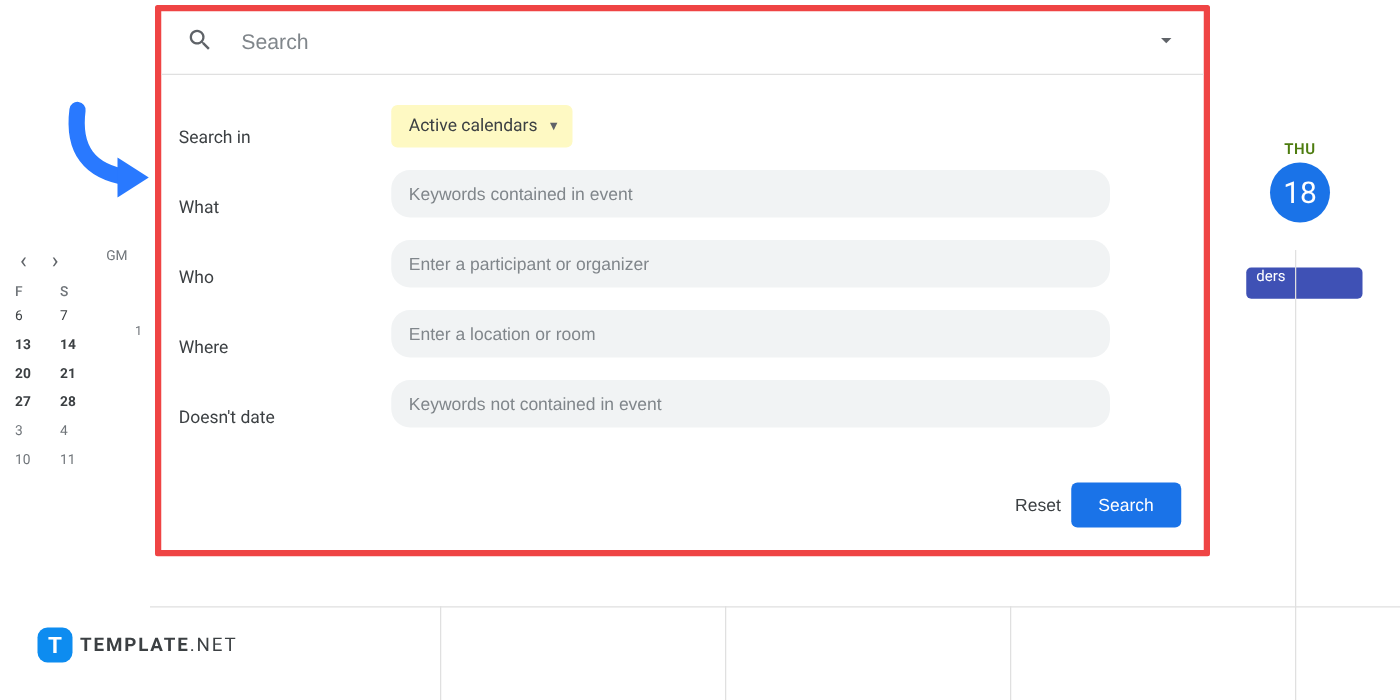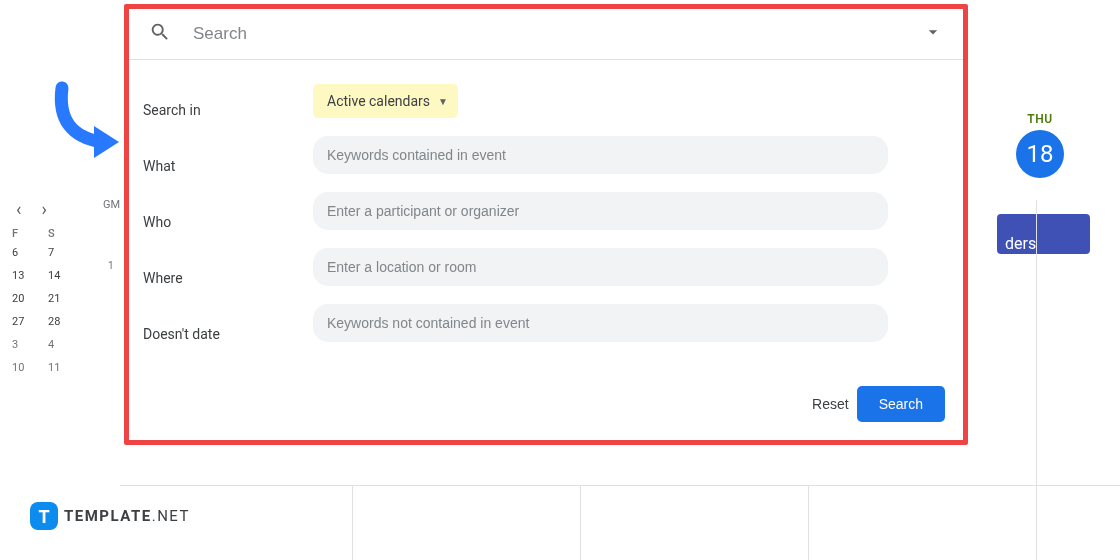--- a/index.html
+++ b/index.html
@@ -7,32 +7,32 @@
   
   
   .bg-sidebar { position: absolute; left: 0; top: 190px; width: 100px; }
   .mini-cal { padding: 8px 12px; }
   .mini-nav { display: flex; gap: 20px; margin-bottom: 8px; margin-left: 4px; }
   .mini-nav span { color: #5f6368; font-size: 18px; cursor: pointer; }
   .mini-header { display: flex; margin-bottom: 6px; }
   .mini-header span { width: 36px; text-align: left; color: #70757a; font-size: 11px; font-weight: 500; }
   .mini-row { display: flex; margin-bottom: 10px; }
   .mini-row span { width: 36px; text-align: left; color: #3c4043; font-size: 11px; }
-  .mini-row span.bold { font-weight: 400; }
+  .mini-row span.bold { font-weight: 700; }
   .mini-row span.muted { color: #70757a; }
   
-  .bg-gmt { position: absolute; left: 103px; top: 198px; font-size: 11px; color: #70757a; }
+  .bg-gmt { position: absolute; left: 85px; top: 198px; font-size: 11px; color: #70757a; }
   .bg-cell-border { position: absolute; top: 260px; height: 300px; width: 1px; background: #e0e0e0; }
   .bg-row-border { position: absolute; left: 120px; width: 1000px; height: 1px; background: #e0e0e0; }
   
   .bg-thu { position: absolute; right: 56px; top: 112px; text-align: center; }
   .bg-thu-label { color: #4d7c0f; font-size: 12px; font-weight: 600; letter-spacing: 0.5px; }
   .bg-thu-date { width: 48px; height: 48px; background: #1a73e8; color: #fff; border-radius: 50%; display: flex; align-items: center; justify-content: center; font-size: 24px; margin: 4px auto 0; }
   
-  .bg-event { position: absolute; right: 30px; top: 214px; width: 93px; height: 40px; background: #3f51b5; color: #fff; border-radius: 4px; padding: 20px 8px; font-size: 16px; }
+  .bg-event { position: absolute; right: 30px; top: 214px; width: 93px; height: 25px; background: #3f51b5; color: #fff; border-radius: 4px; padding: 0 8px; font-size: 12px; }
   
   .bg-time { position: absolute; left: 108px; font-size: 10px; color: #70757a; }
   
   
   .logo { position: absolute; left: 30px; bottom: 30px; display: flex; align-items: center; gap: 6px; }
   .logo-icon { width: 28px; height: 28px; background: #0d8cf0; color: #fff; border-radius: 8px; display: flex; align-items: center; justify-content: center; font-weight: 700; font-size: 18px; }
   .logo-text { font-size: 15px; letter-spacing: 1.5px; color: #3c4043; }
   .logo-text b { font-weight: 700; }
   
   

